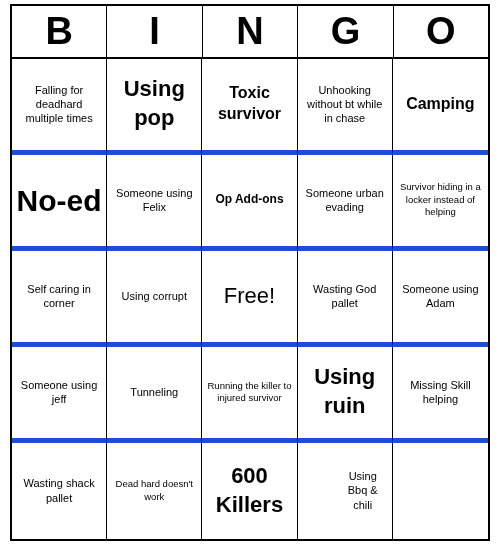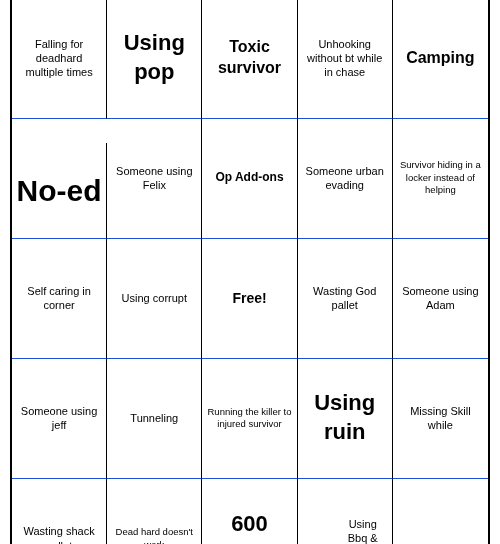--- a/index.html
+++ b/index.html
@@ -32,21 +32,21 @@
     .bingo-header-cell:last-child {
       border-right: none;
     }
     .bingo-grid {
       display: grid;
       grid-template-columns: repeat(5, 1fr);
       grid-template-rows: repeat(5, 1fr);
     }
     .bingo-cell {
       border-right: 1px solid #000;
-      border-bottom: 1px solid #1d4ed8;
+      border-bottom: 5px solid #1d4ed8;
       min-height: 96px;
       display: flex;
       align-items: center;
       justify-content: center;
       text-align: center;
       padding: 4px;
       font-size: 11px;
       line-height: 1.3;
       position: relative;
     }
@@ -67,33 +67,33 @@
       <div class="bingo-header-cell">N</div>
       <div class="bingo-header-cell">G</div>
       <div class="bingo-header-cell">O</div>
     </div>
   <div class="bingo-grid">
   <div class="bingo-cell" style="font-size: 11px; font-weight: normal; line-height: 1.3;">Falling for deadhard multiple times</div>
       <div class="bingo-cell" style="font-size: 22px; font-weight: bold; line-height: 1.3;">Using pop</div>
       <div class="bingo-cell" style="font-size: 16px; font-weight: bold; line-height: 1.3;">Toxic survivor</div>
       <div class="bingo-cell" style="font-size: 11px; font-weight: normal; line-height: 1.3;">Unhooking without bt while in chase</div>
       <div class="bingo-cell" style="font-size: 16px; font-weight: bold; line-height: 1.3;">Camping</div>
-      <div class="bingo-cell" style="font-size: 30px; font-weight: bold; line-height: 1.3; margin-top: 24px;">No-ed</div>
+      <div class="bingo-cell" style="font-size: 30px; font-weight: bold; line-height: 1.3;">No-ed</div>
       <div class="bingo-cell" style="font-size: 11px; font-weight: normal; line-height: 1.3;">Someone using Felix</div>
       <div class="bingo-cell" style="font-size: 12px; font-weight: bold; line-height: 1.3;">Op Add-ons</div>
       <div class="bingo-cell" style="font-size: 11px; font-weight: normal; line-height: 1.3;">Someone urban evading</div>
       <div class="bingo-cell" style="font-size: 9.5px; font-weight: normal; line-height: 1.3;">Survivor hiding in a locker instead of helping</div>
       <div class="bingo-cell" style="font-size: 11px; font-weight: normal; line-height: 1.3;">Self caring in corner</div>
       <div class="bingo-cell" style="font-size: 11px; font-weight: normal; line-height: 1.3;">Using corrupt</div>
-      <div class="bingo-cell" style="font-size: 14px; font-weight: bold; line-height: 1.3; text-align: right;">Free!</div>
+      <div class="bingo-cell" style="font-size: 22px; font-weight: normal; line-height: 1.3; text-align: right;">Free!</div>
       <div class="bingo-cell" style="font-size: 11px; font-weight: normal; line-height: 1.3;">Wasting God pallet</div>
       <div class="bingo-cell" style="font-size: 11px; font-weight: normal; line-height: 1.3;">Someone using Adam</div>
       <div class="bingo-cell" style="font-size: 11px; font-weight: normal; line-height: 1.3;">Someone using jeff</div>
       <div class="bingo-cell" style="font-size: 11px; font-weight: normal; line-height: 1.3;">Tunneling</div>
       <div class="bingo-cell" style="font-size: 9.5px; font-weight: normal; line-height: 1.3;">Running the killer to injured survivor</div>
       <div class="bingo-cell" style="font-size: 22px; font-weight: bold; line-height: 1.3;">Using ruin</div>
-      <div class="bingo-cell" style="font-size: 11px; font-weight: normal; line-height: 1.3;">Missing Skill while</div>
+      <div class="bingo-cell" style="font-size: 11px; font-weight: normal; line-height: 1.3;">Missing Skill helping</div>
       <div class="bingo-cell" style="font-size: 11px; font-weight: normal; line-height: 1.3;">Wasting shack pallet</div>
       <div class="bingo-cell" style="font-size: 9.5px; font-weight: normal; line-height: 1.3;">Dead hard doesn't work</div>
       <div class="bingo-cell" style="font-size: 22px; font-weight: bold; line-height: 1.3;">600 Killers</div>
       <div class="bingo-cell" style="font-size: 11px; font-weight: normal; line-height: 1.3; margin-left: 36px;">Using Bbq &amp; chili</div>
     </div>
 </div>
 
 </body></html>

